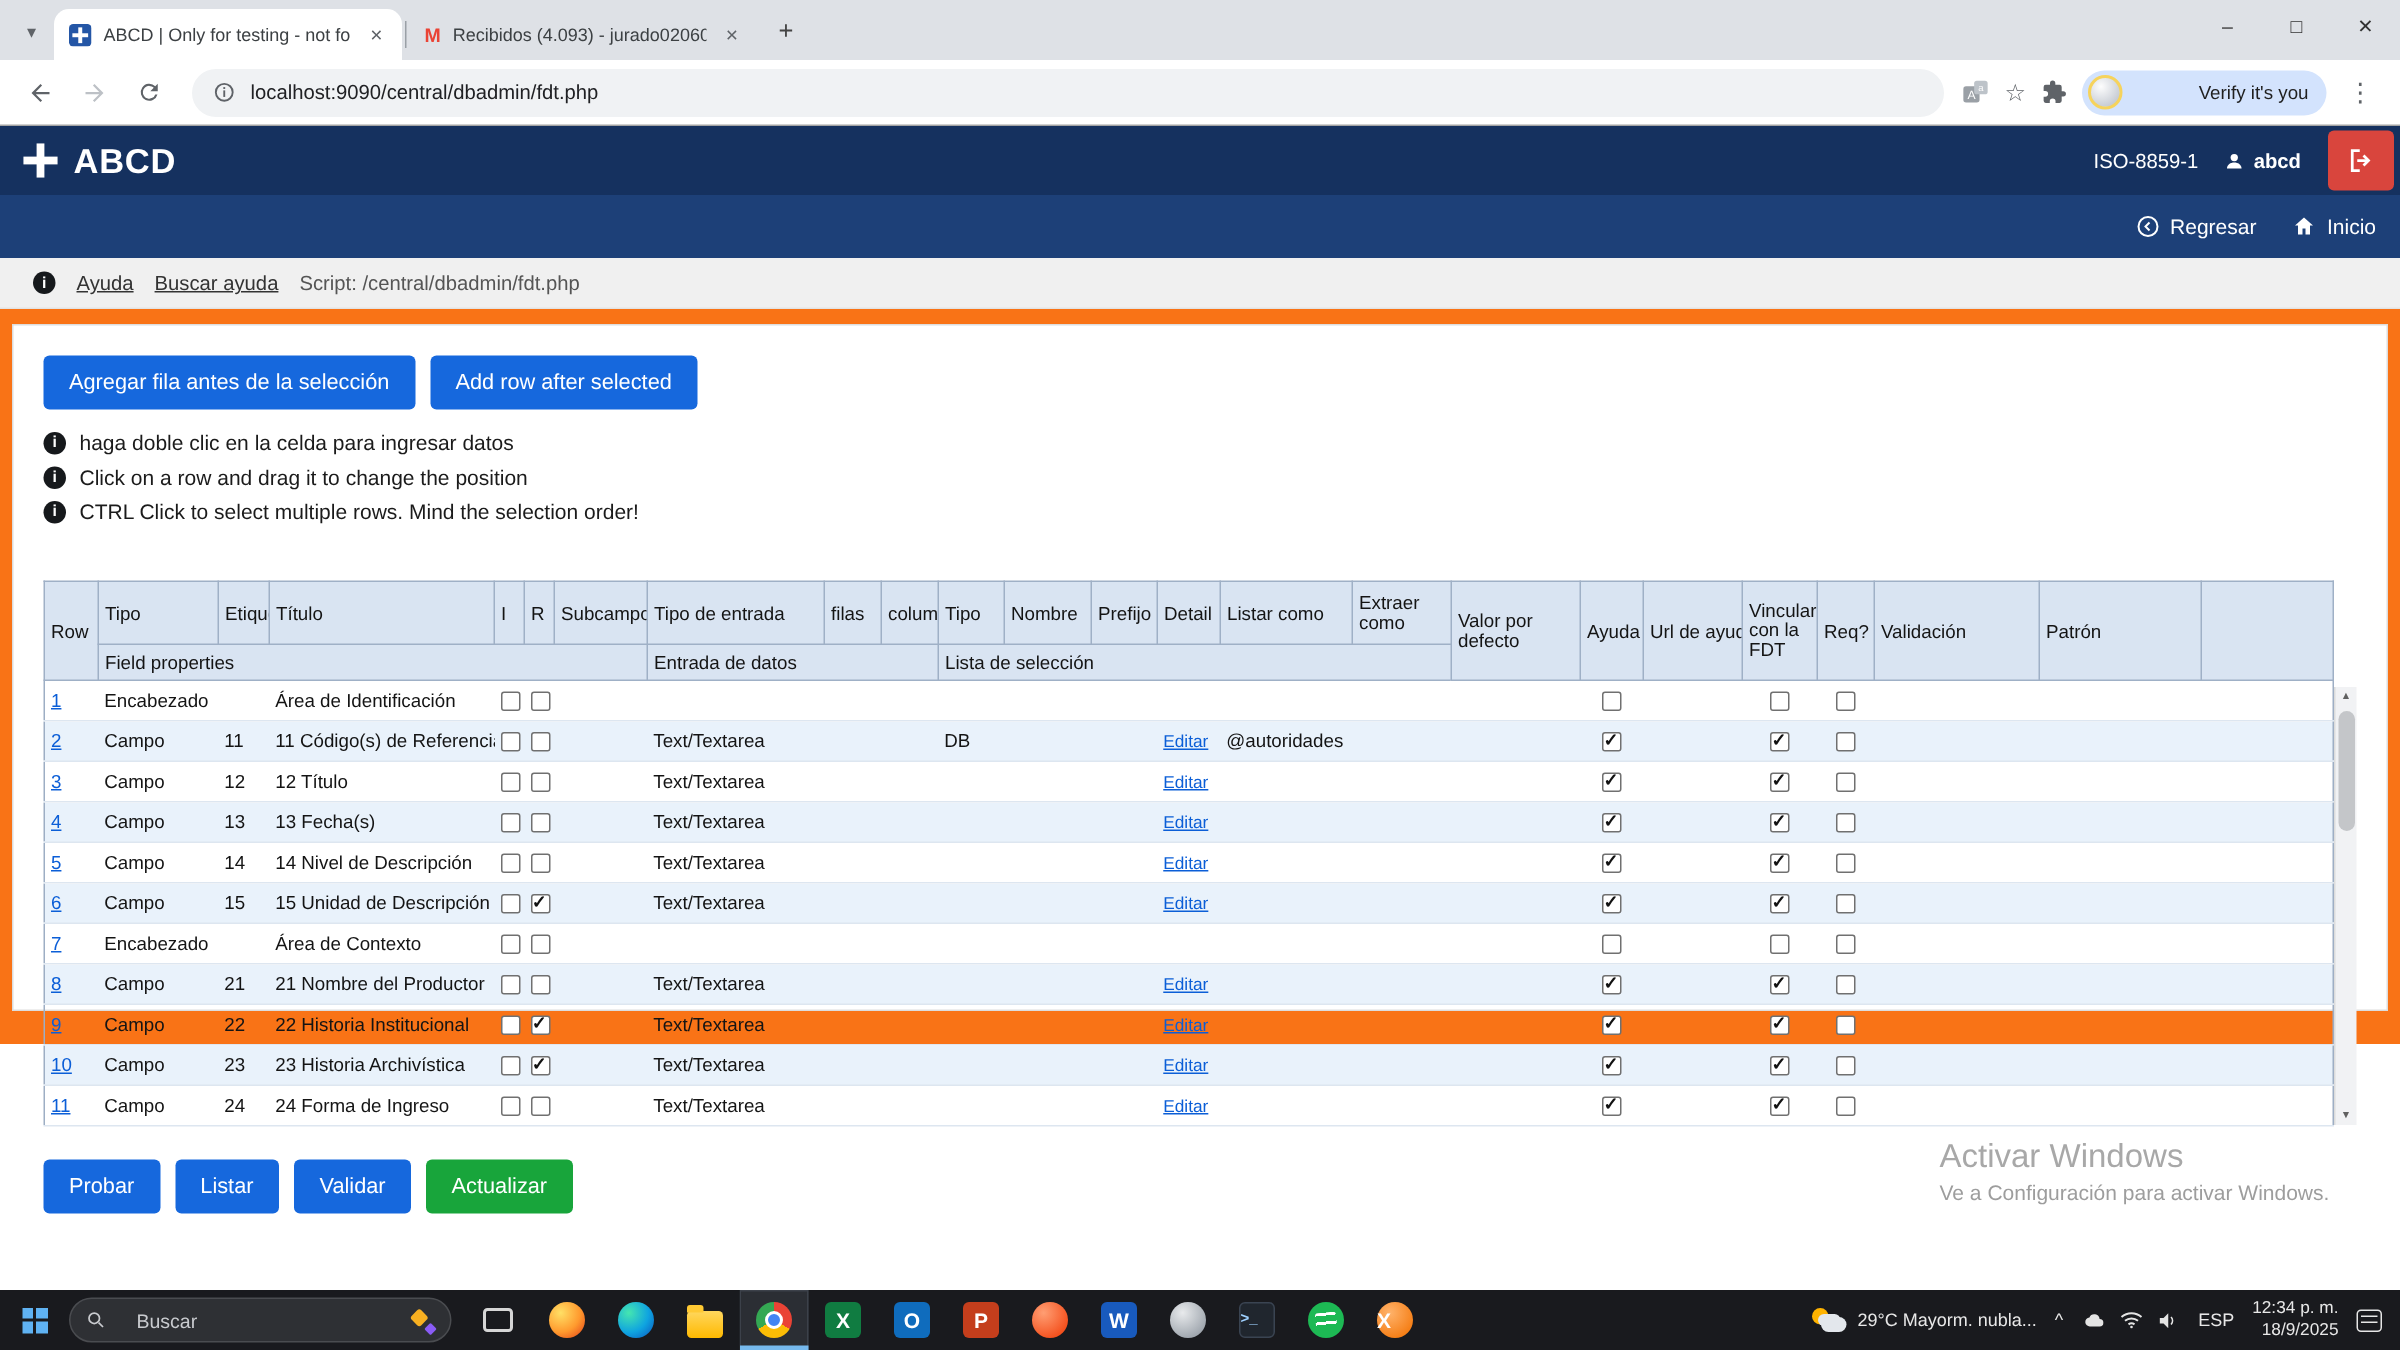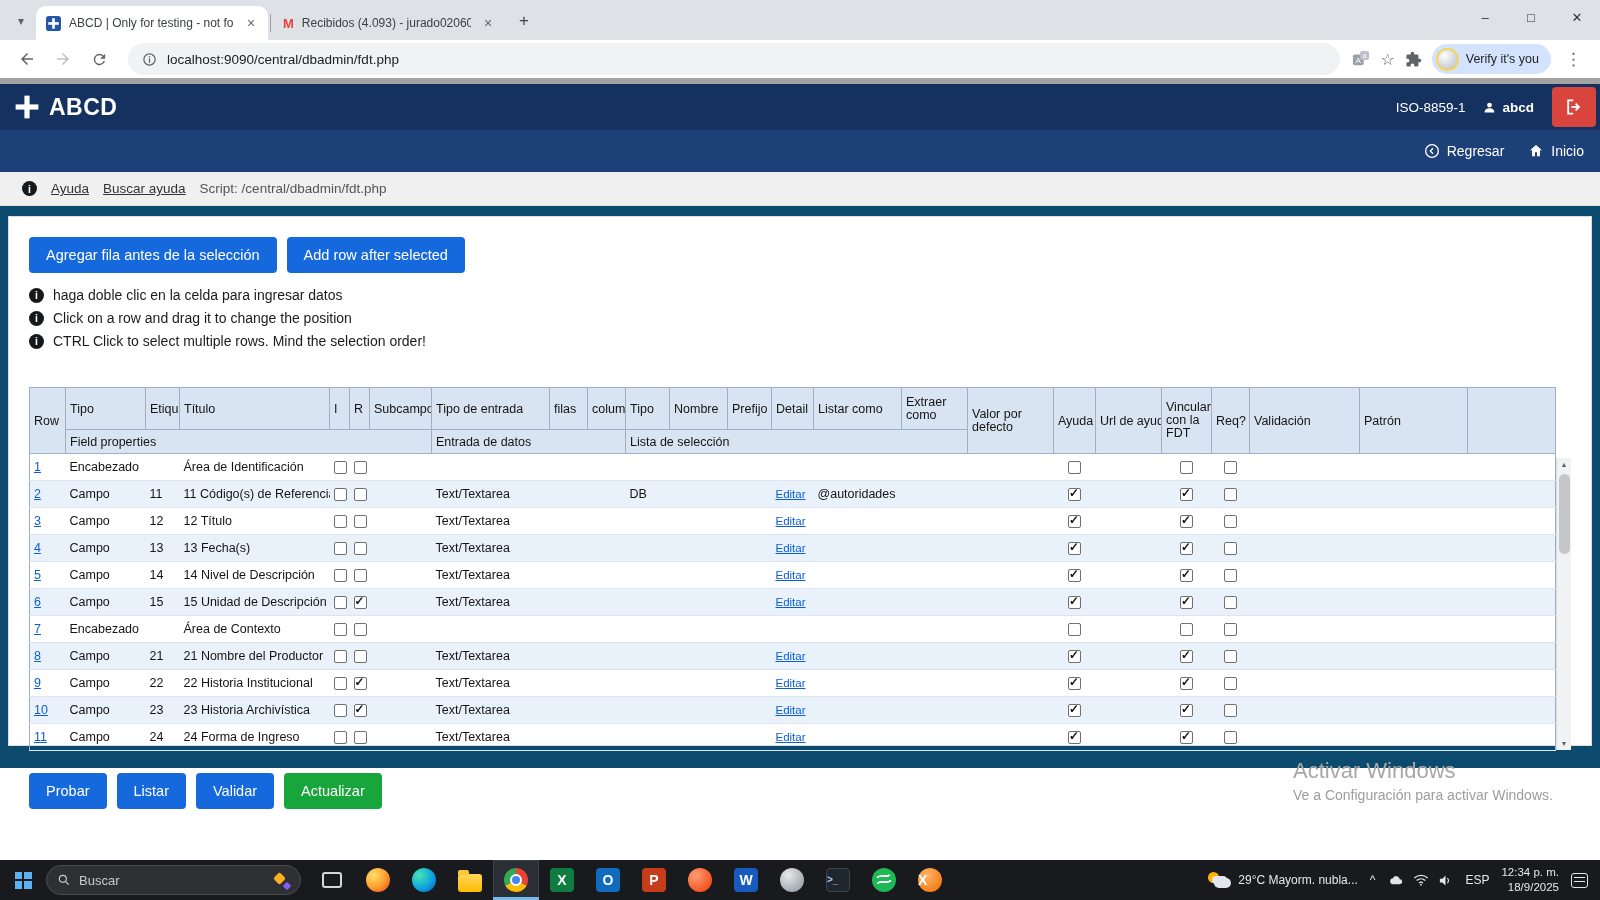--- a/index.html
+++ b/index.html
@@ -18,31 +18,31 @@
   .tab.active { background:#fff; }
   .tab .tab-title { flex:1; white-space:nowrap; overflow:hidden; }
   .tab .tab-close { width:18px; height:18px; border-radius:50%; display:flex; align-items:center; justify-content:center;
     font-size:14px; color:#5f6368; }
   .tab-divider { width:1px; height:18px; background:#9aa0a6; margin:0 2px 8px 2px; }
   .newtab { width:26px; height:26px; margin:0 4px 6px 6px; display:flex; align-items:center; justify-content:center;
     font-size:17px; color:#444; border-radius:50%; }
   .wincontrols { margin-left:auto; align-self:flex-start; display:flex; }
   .winbtn { width:46px; height:34px; display:flex; align-items:center; justify-content:center; color:#333; font-size:13px; }
 
-  .navbar { height:44px; background:#fff; display:flex; align-items:center; padding:0 10px; gap:2px; border-bottom:6px solid #a3a3a3; }
+  .navbar { height:44px; background:#fff; display:flex; align-items:center; padding:0 10px; gap:2px; border-bottom:1px solid #a3a3a3; }
   .navbtn { width:34px; height:34px; border-radius:50%; display:flex; align-items:center; justify-content:center; color:#5f6368; }
   .navbtn.disabled { color:#bdc1c6; }
   .omnibox { flex:1; height:32px; background:#f0f2f4; border-radius:16px; display:flex; align-items:center;
     gap:10px; padding:0 14px; margin:0 10px; }
   .omnibox .url { font-size:13.5px; color:#202124; }
   .nav-right { display:flex; align-items:center; gap:10px; padding-right:4px; }
   .chip { background:#d3e3fd; border-radius:16px; height:30px; display:flex; align-items:center; padding:0 12px 0 4px; gap:7px; }
   .chip .avatar { width:23px; height:23px; border-radius:50%; background:radial-gradient(circle at 35% 30%, #fdfdfd, #c7ccd4 75%);
     border:2px solid #f6d35c; }
-  .chip .chip-label { font-size:12.5px; color:#1f1f1f; white-space:nowrap; }
+  .chip .chip-label { font-size:12.5px; color:#1f1f1f; white-space:nowrap;margin-left:44px; }
   .dots { font-size:17px; color:#5f6368; padding:0 4px; }
 
   
   .appbar { height:46px; background:#15315f; display:flex; align-items:center; color:#fff; padding-left:14px; }
   .logo { display:flex; align-items:center; gap:9px; }
   .logo-text { font-size:23px; font-weight:bold; letter-spacing:.5px; }
   .appbar-right { margin-left:auto; display:flex; align-items:center; gap:18px; font-size:13.5px; }
   .appbar-user { display:flex; align-items:center; gap:6px; font-weight:bold; }
   .logout { width:44px; height:40px; background:#d9453d; border-radius:4px; margin:0 4px 0 0; display:flex; align-items:center; justify-content:center; }
 
@@ -50,21 +50,21 @@
   .pagebar .page-title { font-size:19.5px; }
   .pagebar-right { margin-left:auto; display:flex; align-items:center; gap:24px; font-size:14px; }
   .pagebar-link { display:flex; align-items:center; gap:7px; }
 
   .helpbar { height:34px; background:#f0f0f0; border-bottom:1px solid #e3e3e3; display:flex; align-items:center;
     gap:14px; padding:0 22px; font-size:13.5px; color:#333; }
   .helplink { color:#333; text-decoration:underline; }
   .script-label { color:#555; }
 
   
-  .main { height:562px; padding:10px 8px 22px; background:#0c4a6e; }
+  .main { height:490px; padding:10px 8px 22px; background:#f97316; }
   .card { height:100%; border:1px solid #ddd; background:#fff; padding:20px 20px; position:relative; }
 
   .btnrow { display:flex; gap:10px; }
   .btn { border:none; border-radius:4px; padding:10px 17px; font-size:14.5px; color:#fff; background:#1668dd;
     font-family:inherit; cursor:pointer; }
   .btn.danger { background:#d9353f; margin-left:10px; }
   .btn.green { background:#18a53b; }
 
   .hints { margin-top:14px; }
   .hint { display:flex; align-items:center; gap:9px; font-size:14px; color:#1b1b1b; margin:7px 0; }
@@ -99,21 +99,21 @@
   .watermark { position:absolute; left:1293px; top:758px; color:#a8a8a8; }
   .watermark .l1 { font-size:22px; }
   .watermark .l2 { font-size:14px; margin-top:3px; color:#9d9d9d; }
 
   
   .taskbar { position:absolute; left:0; right:0; bottom:0; height:40px; background:#191a1e; display:flex; align-items:center; color:#e8e8e8; }
   .start { width:46px; height:100%; display:flex; align-items:center; justify-content:center; }
   .start-grid { width:17px; height:17px; display:grid; grid-template-columns:1fr 1fr; grid-template-rows:1fr 1fr; gap:2px; }
   .start-grid span { background:#5fb2f2; }
   .search { width:255px; height:30px; border-radius:15px; background:#2e3034; border:1px solid #4a4c50; display:flex;
-    align-items:center; gap:8px; padding:0 10px; color:#c9cbcf; font-size:13px; margin-right:8px; }
+    align-items:center; gap:20px; padding:0 10px; color:#c9cbcf; font-size:13px; margin-right:8px; }
   .sparkle { margin-left:auto; position:relative; width:18px; height:18px; }
   .sparkle::before { content:""; position:absolute; left:3px; top:3px; width:9px; height:9px; background:#f8b021;
     transform:rotate(45deg); border-radius:2px; }
   .sparkle::after { content:""; position:absolute; right:0; bottom:0; width:6px; height:6px; background:#8a5cf5;
     transform:rotate(45deg); border-radius:1px; }
 
   .tb-apps { display:flex; align-items:center; height:100%; }
   .tb-icon { width:46px; height:40px; display:flex; align-items:center; justify-content:center; position:relative; }
   .tb-icon.active { background:#2b2e34; box-shadow:inset 0 -3px 0 #76b9ed, inset 0 0 0 1px #3c414a; }
   .app { width:24px; height:24px; position:relative; }

